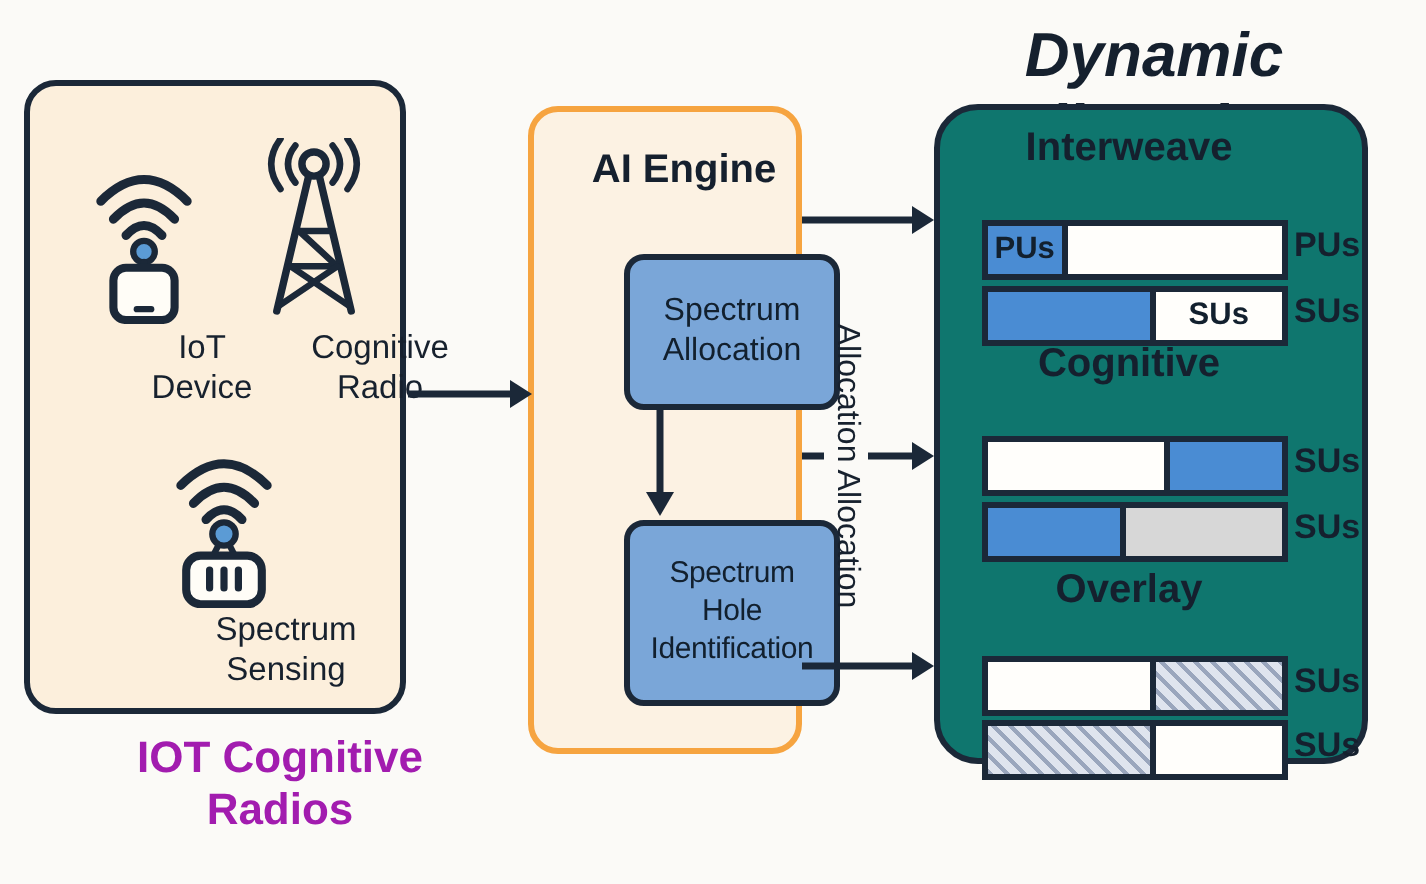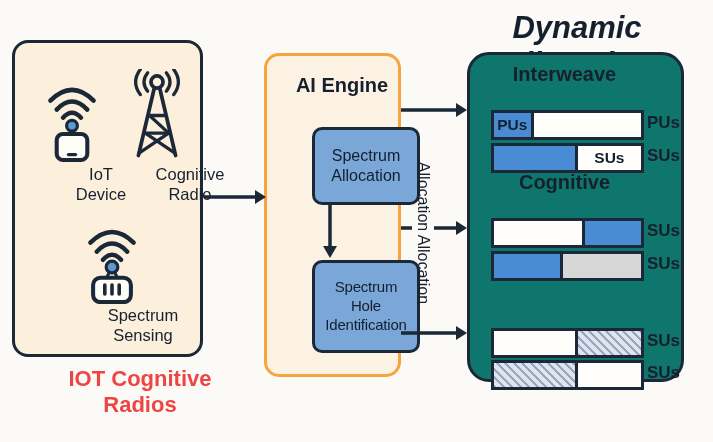--- a/index.html
+++ b/index.html
@@ -6,21 +6,21 @@
   #canvas{position:relative;width:713px;height:442px;background:#fbfaf7;overflow:hidden;
           font-family:"Liberation Sans", sans-serif;color:#17212e;}
   .abs{position:absolute;box-sizing:border-box;}
   .pre{white-space:pre-line;margin-left:32px;}
   .center{text-align:center;}
 
   
   #left-box{left:12px;top:40px;width:191px;height:317px;background:#fcefdc;
             border:3px solid #1b2838;border-radius:16px;}
   .icon-label{font-size:16.5px;font-weight:500;line-height:1.2;color:#17212e;}
-  #left-title{left:8px;top:366px;width:200px;font-size:22px;font-weight:700;line-height:1.2;color:#ef4444;}
+  #left-title{left:8px;top:366px;width:200px;font-size:22px;font-weight:700;line-height:1.2;color:#a21caf;}
 
   
   #ai-box{left:264px;top:53px;width:137px;height:324px;background:#fcf2e3;
           border:3px solid #f6a440;border-radius:15px;}
   #ai-title{left:0;top:18px;width:100%;font-size:20px;font-weight:700;color:#15202e;padding-left:19px;}
   .ai-block{background:#7aa6d8;border:3px solid #1b2838;border-radius:10px;
             display:flex;align-items:center;justify-content:center;
             font-size:16px;font-weight:500;line-height:1.25;color:#12202e;}
   #ai-block-1{left:13px;top:71px;width:108px;height:78px;}
   #ai-block-2{left:13px;top:204px;width:108px;height:93px;font-size:15px;letter-spacing:-0.2px;}
@@ -146,20 +146,21 @@
       <span class="bar-ext-label">SUs</span>
     </div>
     <div class="abs bar-row" style="top:184px;">
         <div class="bar-box">
           <div class="seg seg-blue" style="width: 47%;"></div>
           <div class="seg seg-gray" style="width: 53%;"></div>
         </div>
       <span class="bar-ext-label">SUs</span>
     </div>
 
+    <div class="abs da-heading" style="top:229px;">Overlay</div>
     <div class="abs bar-row" style="top:261px;">
         <div class="bar-box">
           <div class="seg seg-white" style="width: 57%;"></div>
           <div class="seg seg-hatch" style="width: 43%;"></div>
         </div>
       <span class="bar-ext-label">SUs</span>
     </div>
     <div class="abs bar-row" style="top:293px;">
         <div class="bar-box">
           <div class="seg seg-hatch" style="width: 57%;"></div>

